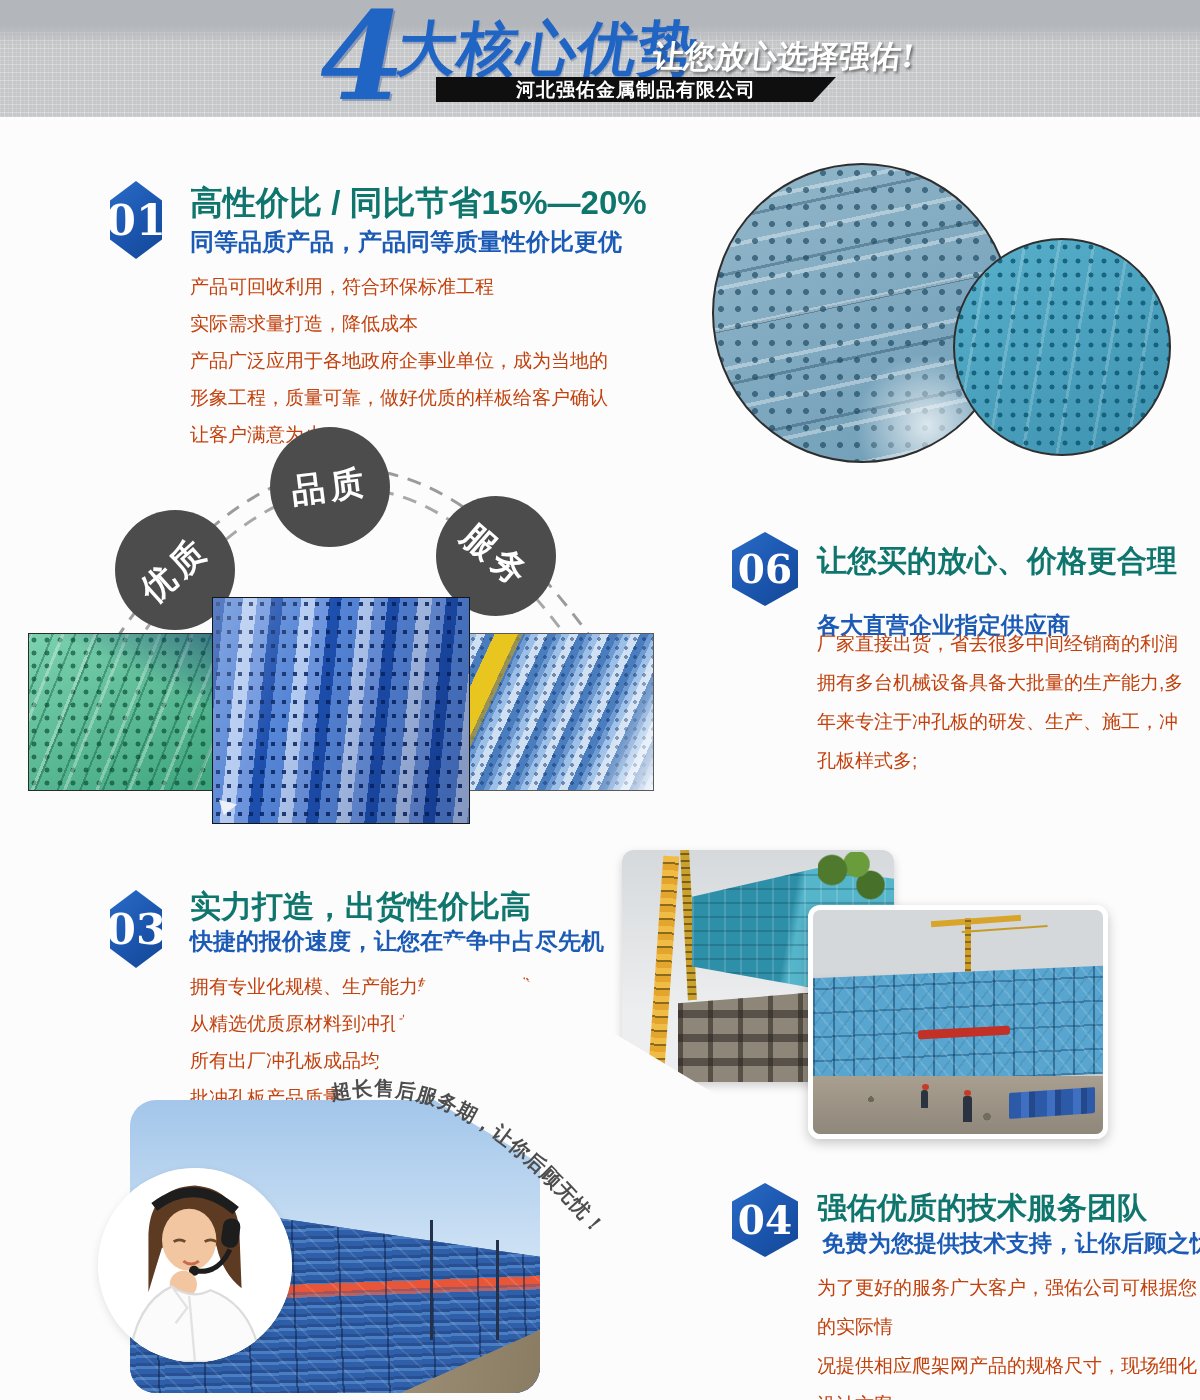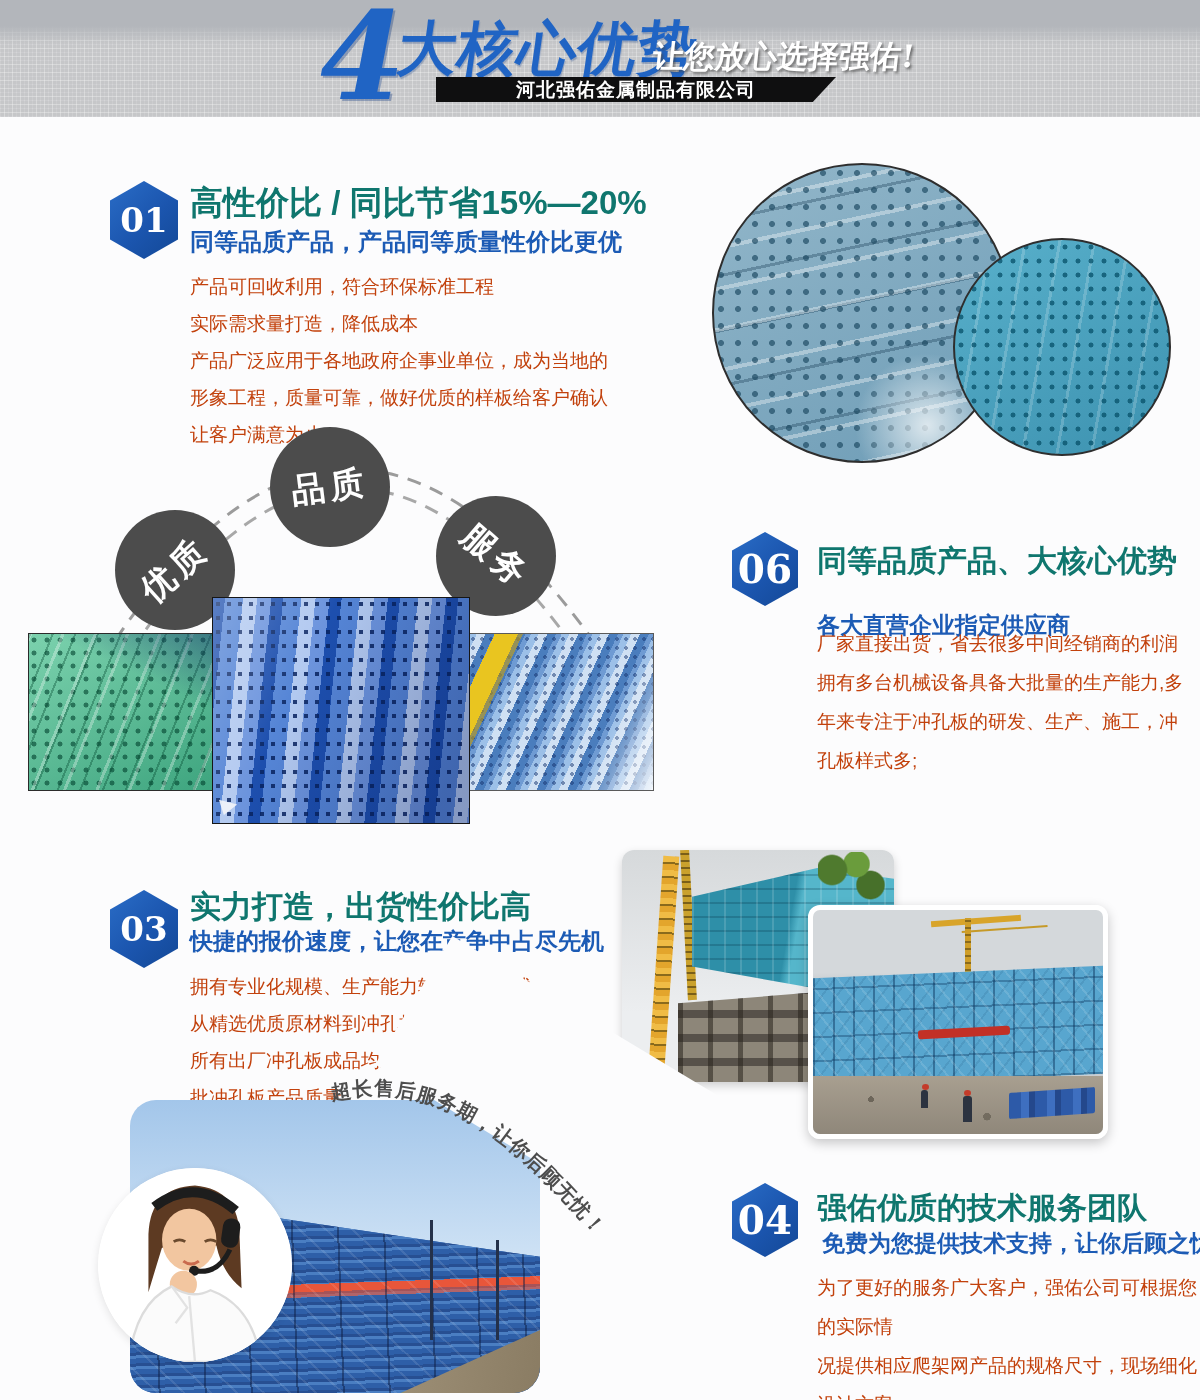--- a/index.html
+++ b/index.html
@@ -23,24 +23,24 @@
     text-shadow:1px 2px 1px rgba(30,70,140,.3);}
   .hdr-sub{left:653px;top:36px;font-family:"DejaVu Serif",serif;font-weight:bold;
     font-size:31px;color:#ffffff;transform:skewX(-6deg);
     text-shadow:2px 2px 3px rgba(70,70,70,.75);}
   .company-banner{left:402px;top:77px;width:400px;height:25px;background:#0f0f10;
     clip-path:polygon(0 0,100% 0,94.2% 100%,0 100%);
     display:flex;align-items:center;justify-content:center;margin-left:34px;}
   .company-banner span{color:#fff;font-size:19px;font-weight:bold;letter-spacing:1px;}
 
   
-  .hex{width:68px;height:78px;display:flex;align-items:center;justify-content:center;
+  .hex{width:52px;height:78px;display:flex;align-items:center;justify-content:center;
     background:linear-gradient(135deg,#2a6dc7 0%,#1b55ae 55%,#134896 100%);
     clip-path:polygon(50% 0,100% 25%,100% 75%,50% 100%,0 75%,0 25%);
-    color:#fff;font-family:"DejaVu Serif",serif;font-weight:bold;font-size:34px;}
+    color:#fff;font-family:"DejaVu Serif",serif;font-weight:bold;font-size:43px;}
   .adv-title{font-weight:bold;color:#0f766e;white-space:nowrap;}
   .adv-sub{font-family:"DejaVu Serif",serif;font-weight:bold;color:#1c5bb5;white-space:nowrap;}
   .adv-body{color:#c2410c;font-size:19px;white-space:pre-line;}
 
   
   .qcircle{width:120px;height:120px;border-radius:50%;background:#4c4c4c;
     display:flex;align-items:center;justify-content:center;}
   .qcircle span{color:#fff;font-weight:bold;font-size:34px;letter-spacing:5px;}
 
   
@@ -205,21 +205,21 @@
   <div class="gloss"></div>
   <div class="mark"></div>
 </div>
 
 <div class="abs photo round-big"></div>
 <div class="abs photo round-small"></div>
 
 <div class="abs hex" style="left:732px;top:532px;width:66px;height:74px;font-size:39px;">
   <span>06</span>
 </div>
-<div class="abs adv-title" style="left:817px;top:541px;font-size:30px;">同等品质产品、大核心优势</div>
+<div class="abs adv-title" style="left:817px;top:541px;font-size:30px;">让您买的放心、价格更合理</div>
 <div class="abs adv-sub" style="left:817px;top:581px;font-size:23px;margin-top:29px;">各大直营企业指定供应商</div>
 <div class="abs adv-body" style="left:817px;top:624px;line-height:39px;">厂家直接出货，省去很多中间经销商的利润
 拥有多台机械设备具备大批量的生产能力,多
 年来专注于冲孔板的研发、生产、施工，冲
 孔板样式多;</div>
 
 <div class="abs hex" style="left:110px;top:890px;">
   <span>03</span>
 </div>
 <div class="abs adv-title" style="left:190px;top:886px;font-size:31px;">实力打造，出货性价比高</div>

